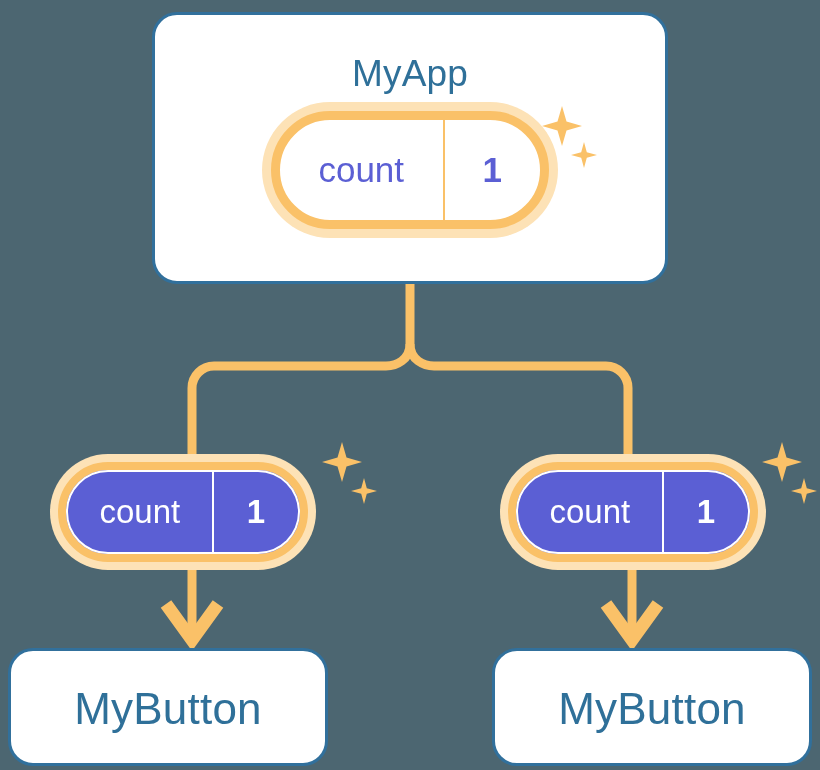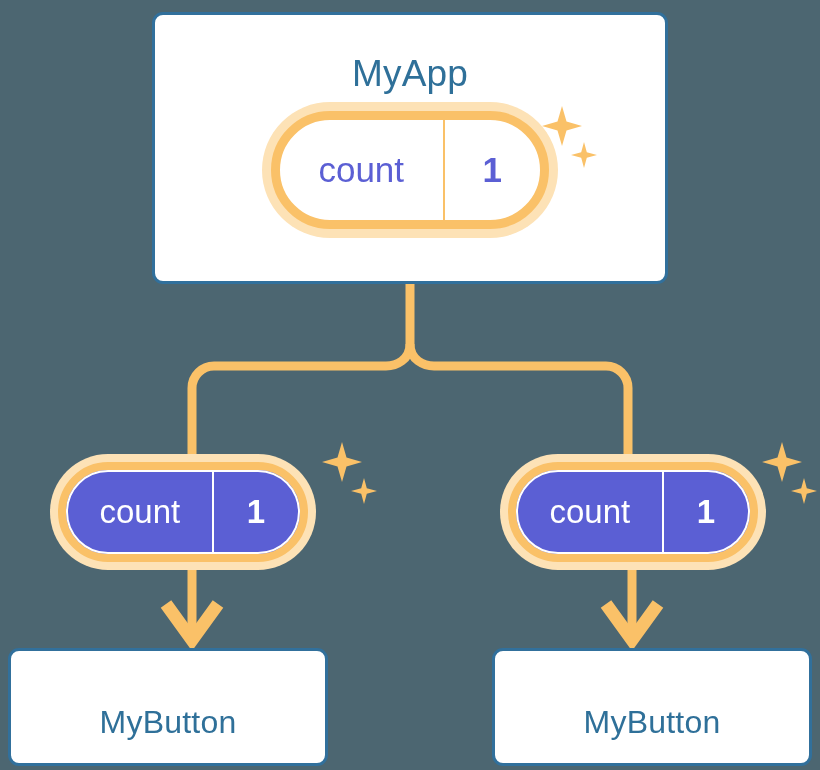--- a/index.html
+++ b/index.html
@@ -27,21 +27,21 @@
     width: 820px;
     height: 770px;
     z-index: 1;
   }
 
   
   .card {
     position: absolute;
     background: #ffffff;
     border: 3px solid #31709c;
-    border-radius: 11px;
+    border-radius: 25px;
     box-sizing: border-box;
     z-index: 3;
   }
   .card-title {
     position: absolute;
     left: 0;
     width: 100%;
     text-align: center;
     color: #2f7099;
     font-weight: 400;
@@ -61,22 +61,21 @@
   }
 
   .leaf-card {
     height: 118px;
     width: 320px;
   }
   #btn-card-left  { left: 8px;   top: 648px; }
   #btn-card-right { left: 492px; top: 648px; }
   .leaf-card .card-title {
     top: 33px;
-    font-size: 32px;
-    margin-top: 20px;
+    font-size: 44px;
   }
 
   
   .pill-wrap {
     position: absolute;
     z-index: 4;
   }
   .pill {
     position: relative;
     display: flex;

